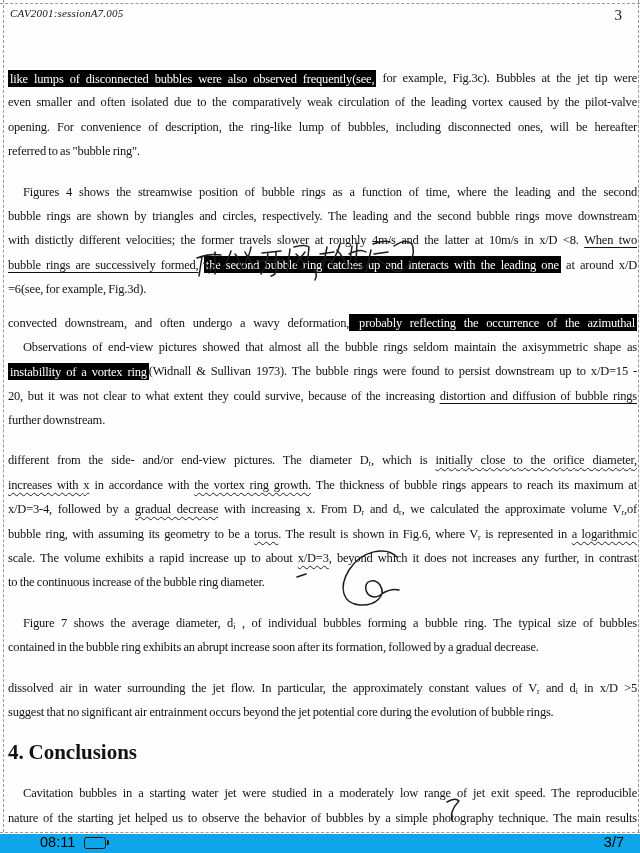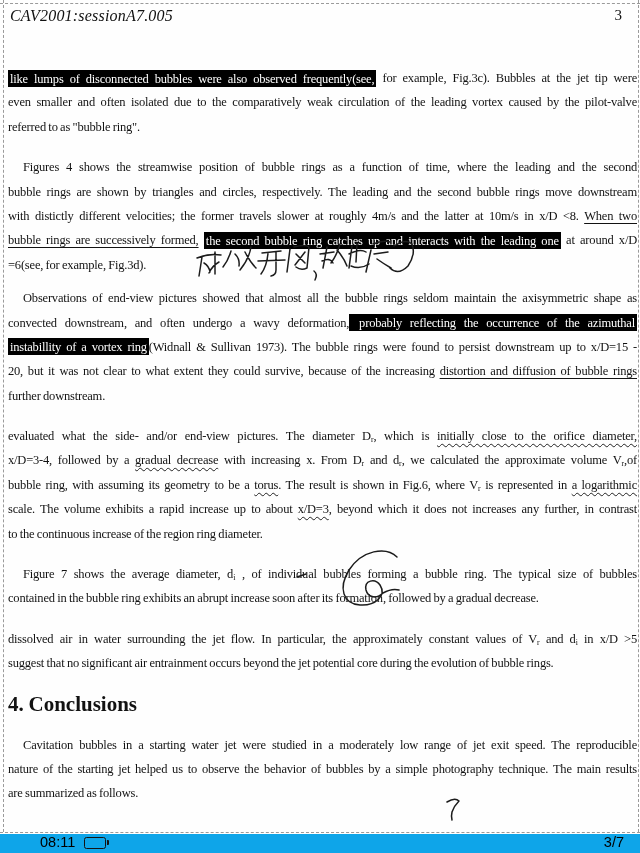--- a/index.html
+++ b/index.html
@@ -8,21 +8,21 @@
   
   .dash{position:absolute;pointer-events:none;}
   .dash-top{left:0;right:0;top:3px;border-top:1.5px dashed #9a9a9a;}
   .dash-bottom{left:0;right:0;top:832px;border-top:1.5px dashed #9a9a9a;}
   .dash-left{top:0;height:832px;left:3px;border-left:1.5px dashed #9a9a9a;}
   .dash-right{top:0;height:832px;right:1px;border-left:1.5px dashed #9a9a9a;}
 
   
   .pg-header{position:absolute;top:7px;left:10px;right:14px;height:20px;
     font-family:"Liberation Serif",serif;color:#111;}
-  .session{position:absolute;left:0;top:0;font-style:italic;font-size:16px;letter-spacing:.2px;}
+  .session{position:absolute;left:0;top:0;font-style:italic;font-size:11px;letter-spacing:.2px;}
   .pagenum{position:absolute;right:4px;top:0;font-size:15px;}
 
   
   .doc-body{position:absolute;top:50px;left:8px;width:629px;
     font-family:"Liberation Serif",serif;font-size:12.5px;letter-spacing:-0.2px;
     word-spacing:-0.5px;color:#121212;}
   .para{margin:16px 0 3px 0;}
   .para.gap-top{margin-top:9px;}
   .line{height:24.4px;line-height:24.4px;text-align:justify;text-align-last:justify;overflow:hidden;}
   .line.last{text-align-last:left;}
@@ -61,42 +61,44 @@
 
   <div class="pg-header">
     <span class="session">CAV2001:sessionA7.005</span>
     <span class="pagenum">3</span>
   </div>
 
   <div class="doc-body">
       <div class="para">
         <div class="line"><span class="hl">like lumps of disconnected bubbles were also observed frequently(see,</span><span> for example, Fig.3c). Bubbles at the jet tip were</span></div>
         <div class="line"><span>even smaller and often isolated due to the comparatively weak circulation of the leading vortex caused by the pilot-valve</span></div>
+        <div class="line"><span>opening. For convenience of description, the ring-like lump of bubbles, including disconnected ones, will be hereafter</span></div>
         <div class="line last"><span>referred to as "bubble ring".</span></div>
       </div>
       <div class="para">
         <div class="line indent"><span>Figures 4 shows the streamwise position of bubble rings as a function of time, where the leading and the second</span></div>
         <div class="line"><span>bubble rings are shown by triangles and circles, respectively. The leading and the second bubble rings move downstream</span></div>
         <div class="line"><span>with distictly different velocities; the former travels slower at roughly </span><span class="it">4m/s</span><span> and the latter at </span><span class="it">10m/s</span><span> in </span><span class="it">x/D &lt;8</span><span>. </span><span class="ul">When two</span></div>
         <div class="line"><span class="ul">bubble rings are successively formed,</span><span> </span><span class="hl">the second bubble ring catches up and interacts with the leading one</span><span> at around </span><span class="it">x/D</span></div>
         <div class="line last"><span class="it">=6</span><span>(see, for example, Fig.3d).</span></div>
       </div>
       <div class="para gap-top">
+        <div class="line"><span>convected downstream, and often undergo a wavy deformation,</span><span class="hl"> probably reflecting the occurrence of the azimuthal</span></div>
         <div class="line indent"><span>Observations of end-view pictures showed that almost all the bubble rings seldom maintain the axisymmetric shape as</span></div>
-        <div class="line"><span>convected downstream, and often undergo a wavy deformation,</span><span class="hl"> probably reflecting the occurrence of the azimuthal</span></div>
         <div class="line"><span class="hl">instabillity of a vortex ring</span><span>(Widnall &amp; Sullivan 1973). The bubble rings were found to persist downstream up to </span><span class="it">x/D=15</span><span> -</span></div>
         <div class="line"><span class="it">20</span><span>, but it was not clear to what extent they could survive, because of the increasing </span><span class="ul">distortion and diffusion of bubble rings</span></div>
         <div class="line last"><span>further downstream.</span></div>
       </div>
       <div class="para">
-        <div class="line"><span>evaluated what the side- and/or end-view pictures. The diameter </span><span class="it">D</span><span class="it sub">r</span><span>, which is </span><span class="wavy">initially close to the orifice diameter,</span></div>
+        <div class="line"><span>different from the side- and/or end-view pictures. The diameter </span><span class="it">D</span><span class="it sub">r</span><span>, which is </span><span class="wavy">initially close to the orifice diameter,</span></div>
+        <div class="line"><span class="wavy">increases with </span><span class="it wavy">x</span><span> in accordance with </span><span class="wavy">the vortex ring growth.</span><span> The thickness of bubble rings appears to reach its maximum at</span></div>
         <div class="line"><span class="it">x/D=3-4</span><span>, followed by a </span><span class="wavy">gradual decrease</span><span> with increasing </span><span class="it">x</span><span>. From </span><span class="it">D</span><span class="it sub">r</span><span> and </span><span class="it">d</span><span class="it sub">r</span><span>, we calculated the approximate volume </span><span class="it">V</span><span class="it sub">r</span><span>,of</span></div>
         <div class="line"><span>bubble ring, with assuming its geometry to be a </span><span class="wavy">torus</span><span>. The result is shown in Fig.6, where </span><span class="it">V</span><span class="it sub">r</span><span> is represented in </span><span class="wavy">a logarithmic</span></div>
         <div class="line"><span>scale. The volume exhibits a rapid increase up to about </span><span class="it wavy">x/D=3</span><span>, beyond which it does not increases any further, in contrast</span></div>
-        <div class="line last"><span>to the continuous increase of the region ring diameter.</span></div>
+        <div class="line last"><span>to the continuous increase of the bubble ring diameter.</span></div>
       </div>
       <div class="para">
         <div class="line indent"><span>Figure 7 shows the average diameter, </span><span class="it">d</span><span class="it sub">i</span><span> , of individual bubbles forming a bubble ring. The typical size of bubbles</span></div>
         <div class="line last"><span>contained in the bubble ring exhibits an abrupt increase soon after its formation, followed by a gradual decrease.</span></div>
       </div>
       <div class="para">
         <div class="line"><span>dissolved air in water surrounding the jet flow. In particular, the approximately constant values of </span><span class="it">V</span><span class="it sub">r</span><span> and </span><span class="it">d</span><span class="it sub">i</span><span> in </span><span class="it">x/D &gt;5</span></div>
         <div class="line last"><span>suggest that no significant air entrainment occurs beyond the jet potential core during the evolution of bubble rings.</span></div>
       </div>
       <div class="heading-line">4. Conclusions</div>

